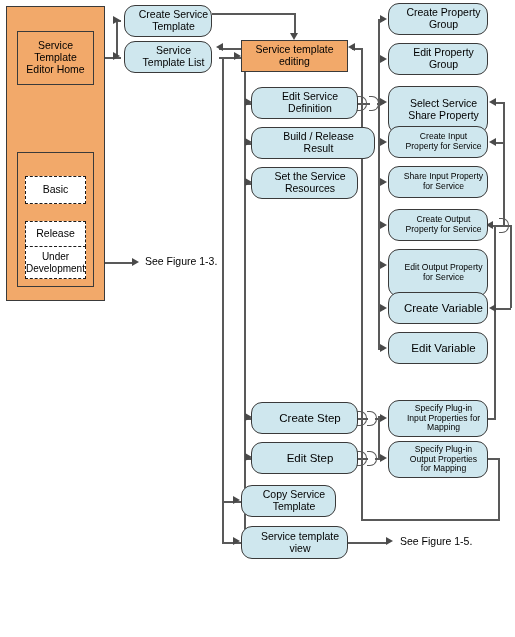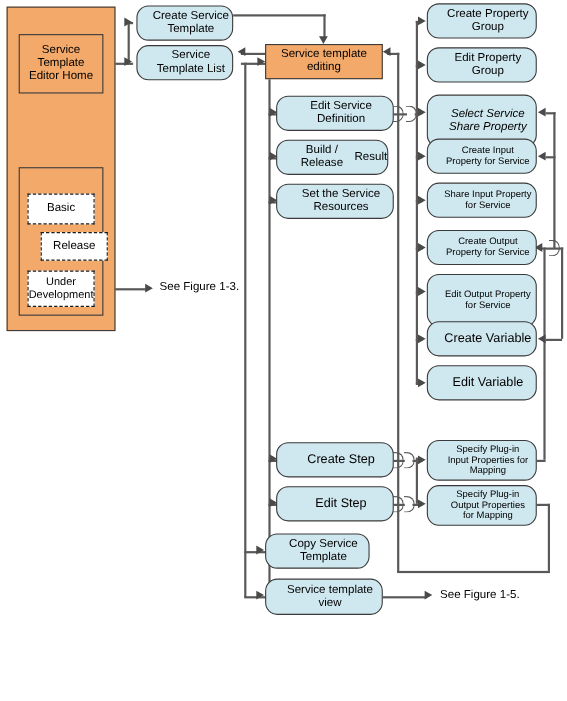--- a/index.html
+++ b/index.html
@@ -57,21 +57,21 @@
     <span>Template</span>
     <span>Editor Home</span>
   </div>
 
   <div class="node win" style="left:17px;top:152px;width:77px;height:135px;"></div>
   <div class="winlabel" style="left:17px;top:156px;width:77px;height:16px;font-size:10.5px;">Plug-in</div>
 
   <div class="node tab" style="left:25px;top:176px;width:61px;height:28px;font-size:10.5px;">
     <span>Basic</span>
   </div>
-  <div class="node tab" style="left:25px;top:211px;width:61px;height:26px;font-size:10.5px;margin-left:12px;">
+  <div class="node tab" style="left:25px;top:221px;width:61px;height:26px;font-size:10.5px;">
     <span>Release</span>
   </div>
   <div class="node tab" style="left:25px;top:246px;width:61px;height:33px;flex-direction:column;font-size:10px;">
     <span>Under</span>
     <span>Development</span>
   </div>
 
   <div class="node dlg" style="left:124px;top:5px;width:88px;height:32px;flex-direction:column;font-size:10.5px;">
     <span>Create Service</span>
     <span>Template</span>
@@ -83,21 +83,21 @@
 
   <div class="node win" style="left:241px;top:40px;width:107px;height:32px;flex-direction:column;font-size:10.5px;">
     <span>Service template</span>
     <span>editing</span>
   </div>
 
   <div class="node dlg" style="left:251px;top:87px;width:107px;height:32px;flex-direction:column;font-size:10.5px;">
     <span>Edit Service</span>
     <span>Definition</span>
   </div>
-  <div class="node dlg" style="left:251px;top:127px;width:102px;height:32px;flex-direction:row;font-size:10.5px;">
+  <div class="node dlg" style="left:251px;top:127px;width:124px;height:32px;flex-direction:column;font-size:10.5px;">
     <span>Build / Release</span>
     <span>Result</span>
   </div>
   <div class="node dlg" style="left:251px;top:167px;width:107px;height:32px;flex-direction:column;font-size:10.5px;">
     <span>Set the Service</span>
     <span>Resources</span>
   </div>
 
   <div class="node dlg" style="left:251px;top:442px;width:107px;height:32px;font-size:11.5px;">
     <span>Edit Step</span>
@@ -115,21 +115,21 @@
   </div>
 
   <div class="node dlg" style="left:388px;top:3px;width:100px;height:32px;flex-direction:column;font-size:10.5px;">
     <span>Create Property</span>
     <span>Group</span>
   </div>
   <div class="node dlg" style="left:388px;top:43px;width:100px;height:32px;flex-direction:column;font-size:10.5px;">
     <span>Edit Property</span>
     <span>Group</span>
   </div>
-  <div class="node dlg" style="left:388px;top:86px;width:100px;height:48px;flex-direction:column;font-size:10.5px;font-style:italic;">
+  <div class="node dlg" style="left:388px;top:86px;width:100px;height:48px;flex-direction:column;font-size:10.5px;">
     <span>Select Service</span>
     <span>Share Property</span>
   </div>
   <div class="node dlg" style="left:388px;top:126px;width:100px;height:32px;flex-direction:column;font-size:8.6px;">
     <span>Create Input</span>
     <span>Property for Service</span>
   </div>
   <div class="node dlg" style="left:388px;top:166px;width:100px;height:32px;flex-direction:column;font-size:8.6px;">
     <span>Share Input Property</span>
     <span>for Service</span>

